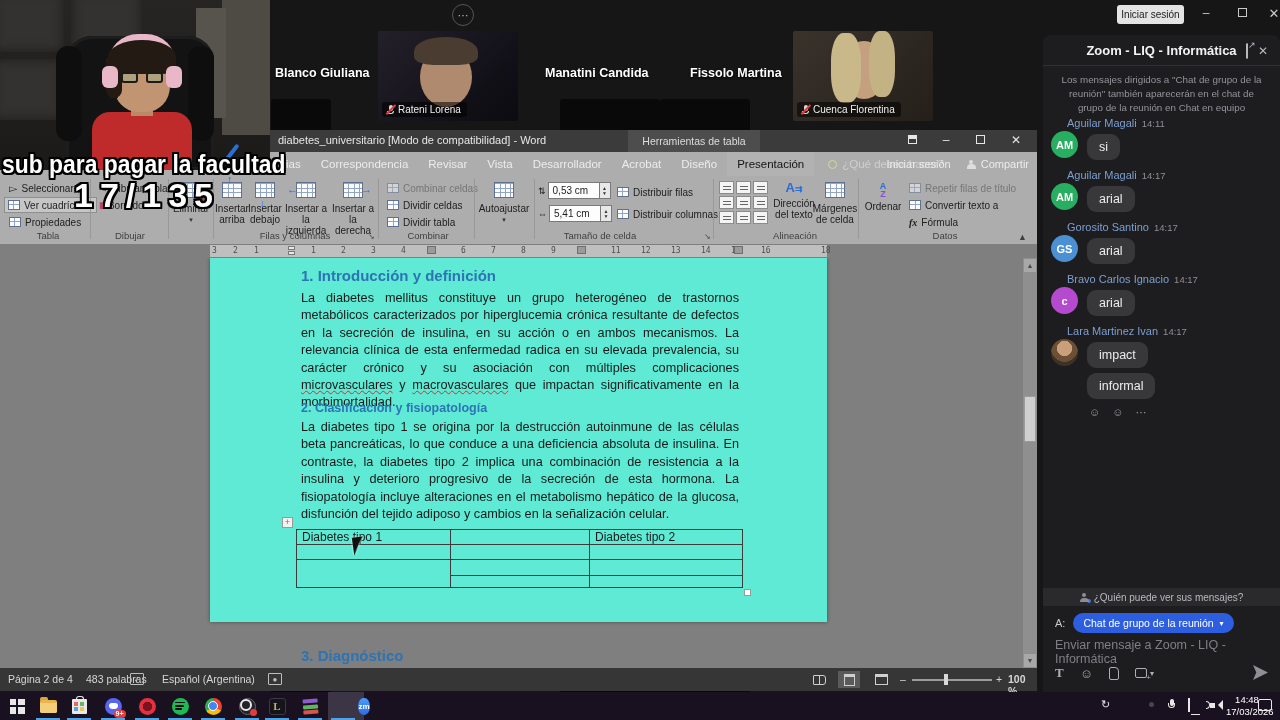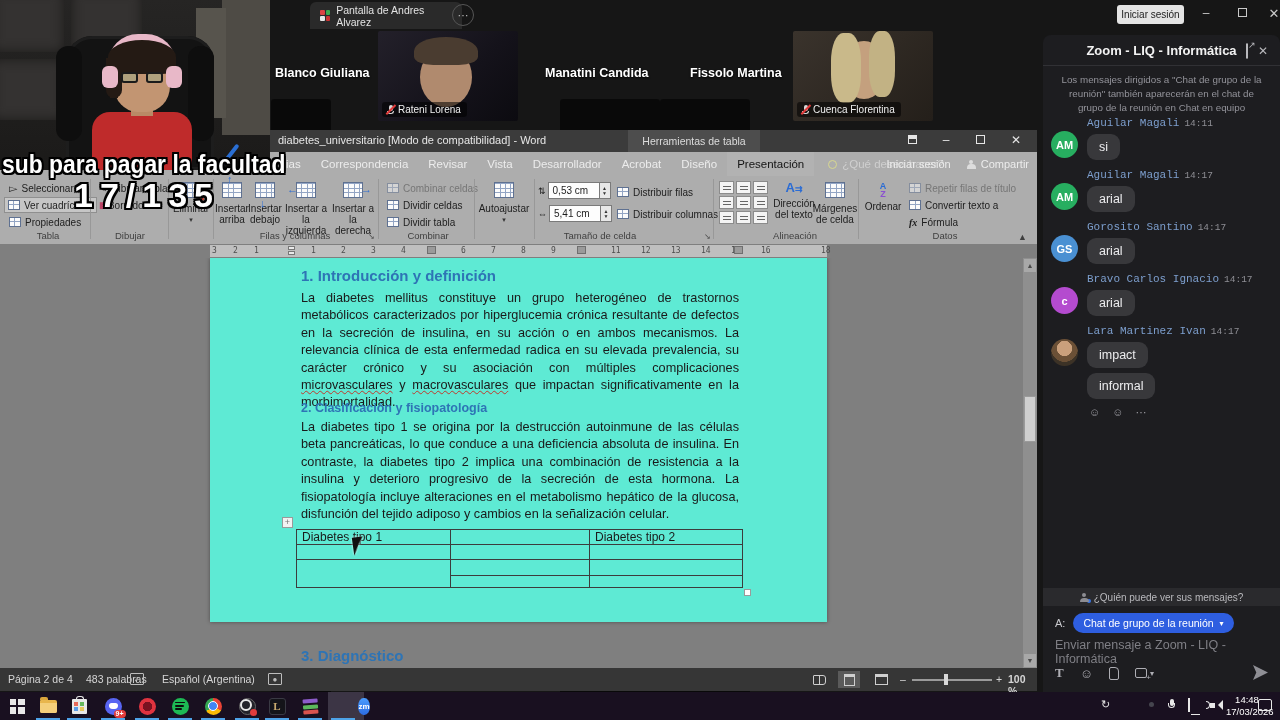--- a/index.html
+++ b/index.html
@@ -141,21 +141,21 @@
   
   #chat { left:1043px; top:35px; width:237px; height:657px; background:#1d1d20; border-radius:8px 8px 0 0; z-index:20; color:#e8e8ea; }
   .chat-head { position:absolute; left:0; top:0; width:100%; height:31px; border-bottom:1px solid #313135;
     display:flex; align-items:center; justify-content:center; font-size:13px; font-weight:bold; color:#f2f2f2; }
   .chat-hbtn { position:absolute; top:9px; color:#b9b9bd; font-size:12px; }
   .popout { width:11px; height:11px; border:1.3px solid #b9b9bd; border-radius:2px; position:relative; }
   .popout:before { content:"↗"; position:absolute; left:1px; top:-4px; font-size:9px; }
   .chat-notice { position:absolute; left:14px; top:38px; width:209px; font-size:9.8px; line-height:14px; color:#93939a; text-align:center; }
   #chat-messages { position:absolute; left:8px; top:82px; width:221px; }
   .msg { position:relative; margin-bottom:9px; }
-  .msg-head { margin-left:36px; font-size:11px; color:#7d9fce;font-family:Liberation Mono, monospace; }
+  .msg-head { margin-left:16px; font-size:11px; color:#7d9fce; }
   .msg-head .t { color:#8e8e94; font-size:9.5px; margin-left:5px; }
   .msg-av { position:absolute; left:0; top:14px; width:27px; height:27px; border-radius:50%; color:#fff; font-size:11px;
     display:flex; align-items:center; justify-content:center; font-weight:bold; }
   .msg-av.photo { background:radial-gradient(circle at 50% 35%, #caa07c 0 34%, #6b5036 35% 60%, #3c3226 61% 100%); }
   .bubble { display:inline-block; margin-left:36px; margin-top:5px; background:#38383b; border-radius:9px; padding:6px 12px; font-size:12.5px; color:#ececee; }
   .bubble-row { display:block; }
   .reactions { margin-left:38px; margin-top:7px; color:#9a9aa0; font-size:11px; display:flex; gap:12px; }
   .who-bar { position:absolute; left:0; top:553px; width:100%; height:18px; background:#2a2a2d; display:flex; align-items:center;
     justify-content:center; gap:5px; font-size:10px; color:#b9b9bd; }
   .who-ico { width:9px; height:9px; position:relative; }
@@ -224,29 +224,20 @@
 
   .cursor-arrow { position:absolute; left:353px; top:537px; z-index:70; width:0; height:0;
     border-left:6px solid #111; border-right:5px solid transparent; border-bottom:11px solid transparent; border-top:7px solid #111;
     filter:drop-shadow(0 0 1px #fff); transform:rotate(-8deg); }
 </style>
 </head>
 <body>
 
 <div id="root">
 
-  <div class="abs meet-tab">
-    <span class="grid-logo">
-        <i></i>
-        <i></i>
-        <i></i>
-        <i></i>
-      </span>
-    <span>Pantalla de Andres Alvarez</span>
-  </div>
   <div class="abs tab-more">⋯</div>
   <div class="abs signin-pill">Iniciar sesión</div>
   <div class="abs zwin-btn" style="left:1196px;">–</div>
   <div class="abs zwin-btn" style="left:1232px;"><span class="box-btn"></span></div>
   <div class="abs zwin-btn" style="left:1264px; font-size:13px;">✕</div>
 
   <div class="abs ptile-name" style="left:275px; top:66px;">Blanco Giuliana</div>
   <div class="abs vlabel" style="left:271px; top:99px;">
       <span>co Giuliana</span>
     </div>

